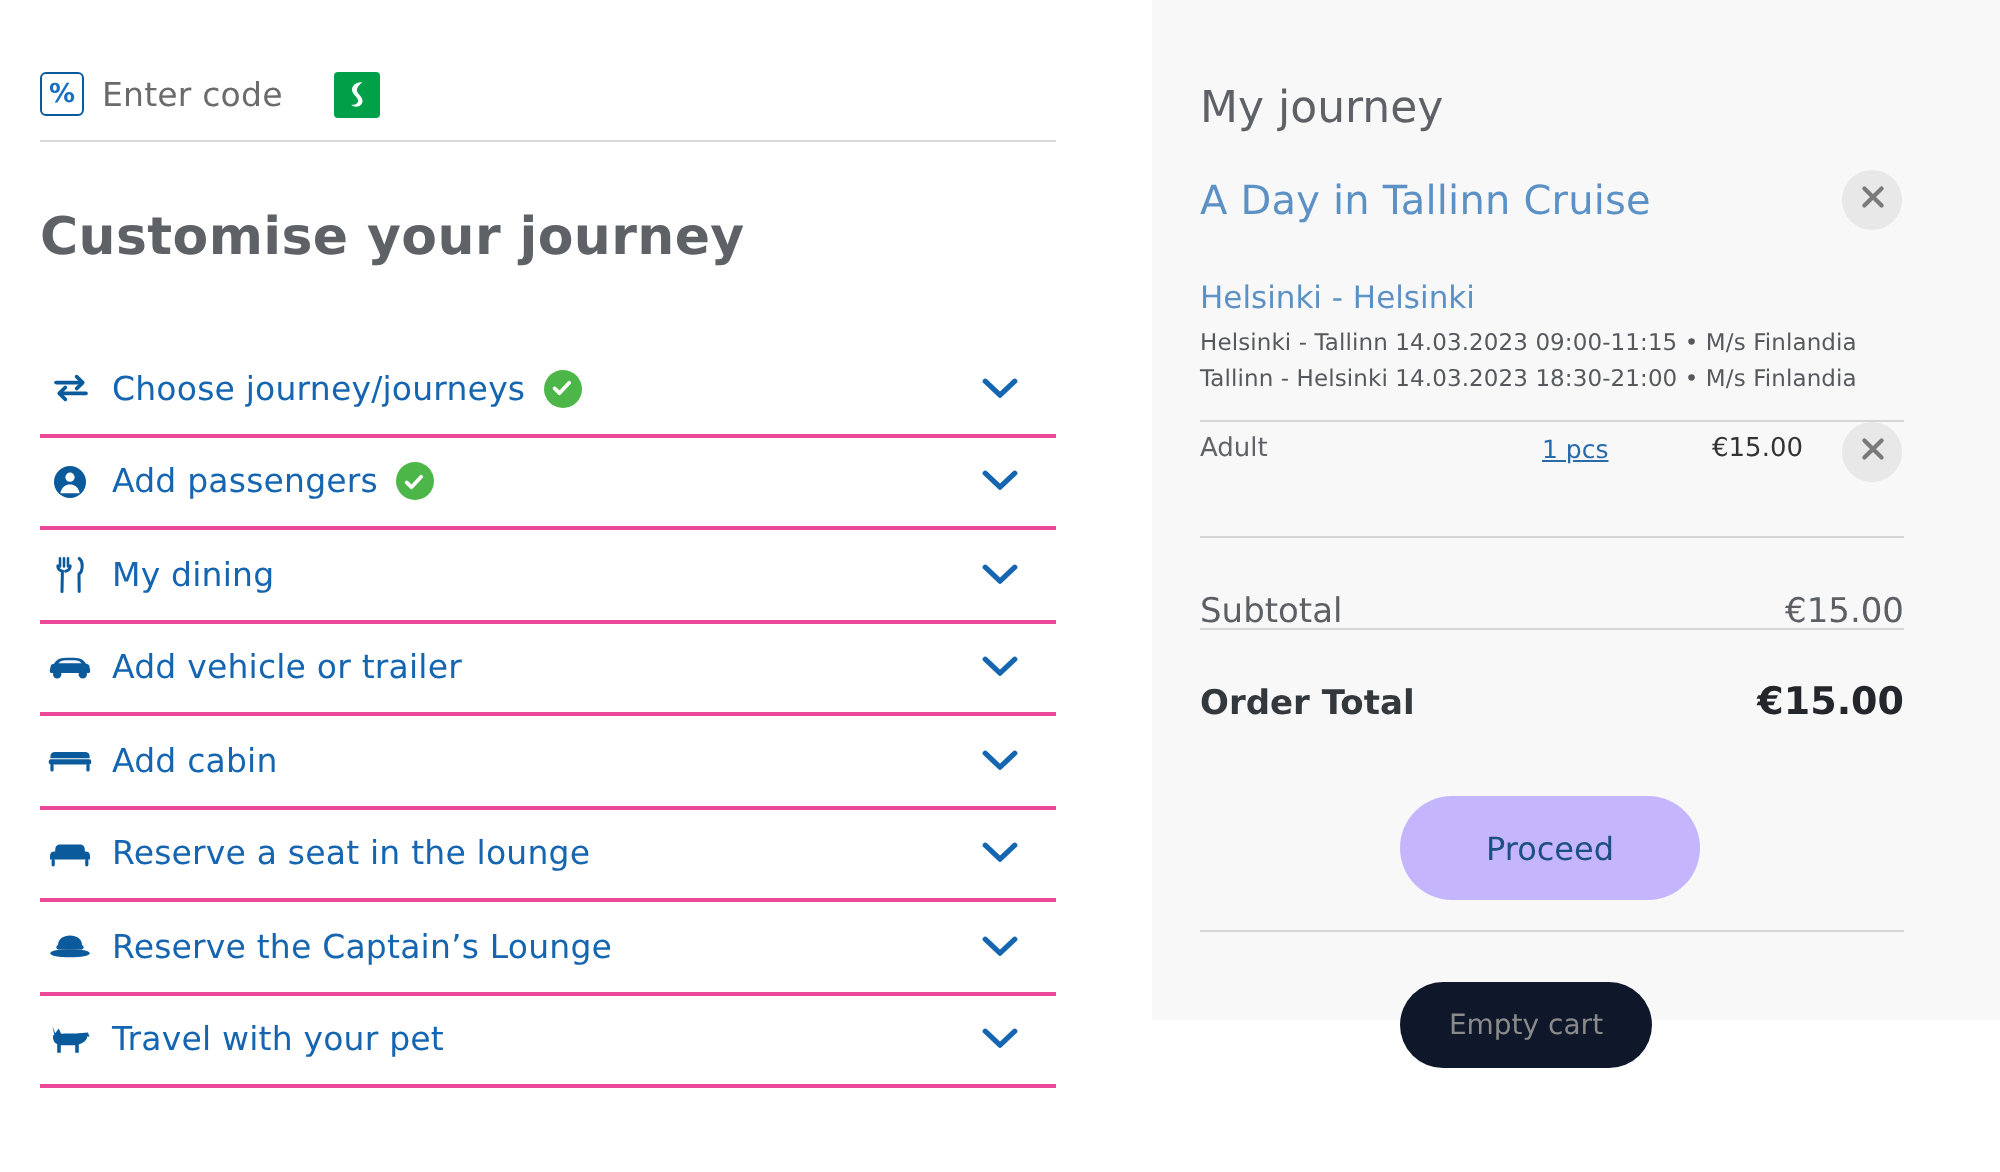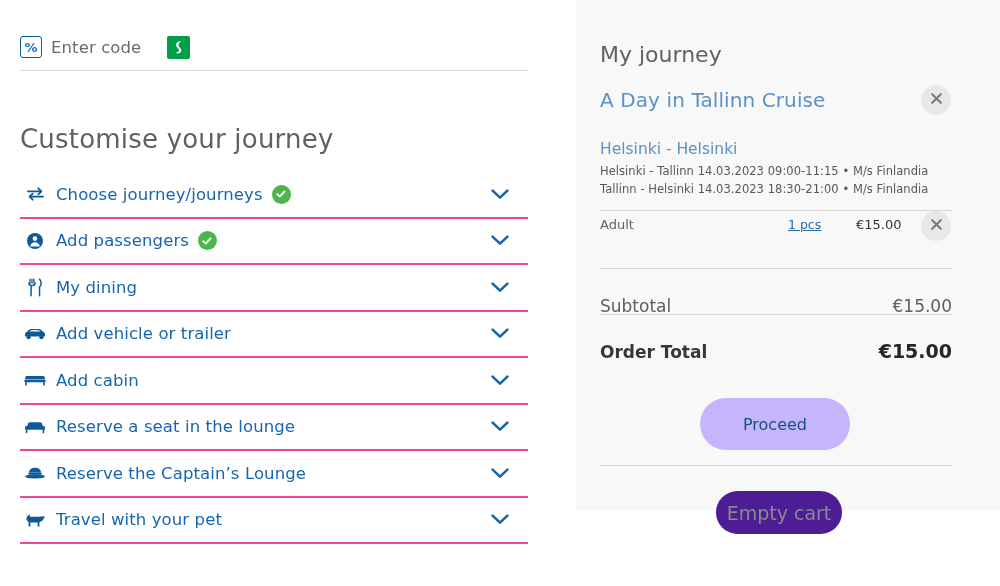--- a/index.html
+++ b/index.html
@@ -86,24 +86,24 @@
     left: 20px;
     top: 70px;
     width: 508px;
     height: 1px;
     background: #d8d8d8;
   }
 
   .page-title {
     position: absolute;
     left: 20px;
-    top: 124px;
+    top: 104px;
     font-size: 26px;
     color: #5e6266;
-    font-weight: 400;
+    font-weight: 700;
     letter-spacing: 0.2px;
   }
 
   .accordion {
     position: absolute;
     left: 20px;
     top: 172px;
     width: 508px;
   }
   .acc-row {
@@ -225,21 +225,21 @@
   }
   .pax-label {
     position: absolute;
     left: 0;
     top: 0;
     font-size: 13px;
     color: #5f6368;
   }
   .pax-qty {
     position: absolute;
-    left: 188px;
+    left: 171px;
     top: 0;
     font-size: 12.5px;
     color: #2a6aa8;
     text-decoration: underline;
     cursor: pointer;
   }
   .pax-price {
     position: absolute;
     left: 256px;
     top: 0;
@@ -283,29 +283,29 @@
     background: #c4b5fd;
     border: none;
     border-radius: 26px;
     color: #1c4f82;
     font-size: 16px;
     font-family: "DejaVu Sans", "Liberation Sans", sans-serif;
     cursor: pointer;
   }
   .btn-empty {
     position: absolute;
-    left: 140px;
+    left: 124px;
     top: 491px;
     width: 126px;
     height: 43px;
-    background: #4c1d95;
+    background: #0f172a;
     border: none;
     border-radius: 22px;
     color: #8a8a8a;
-    font-size: 19px;
+    font-size: 14px;
     font-family: "DejaVu Sans", "Liberation Sans", sans-serif;
     cursor: pointer;
   }
 </style>
 </head>
 <body>
 
 <div class="page">
 
   <div class="left-col">

